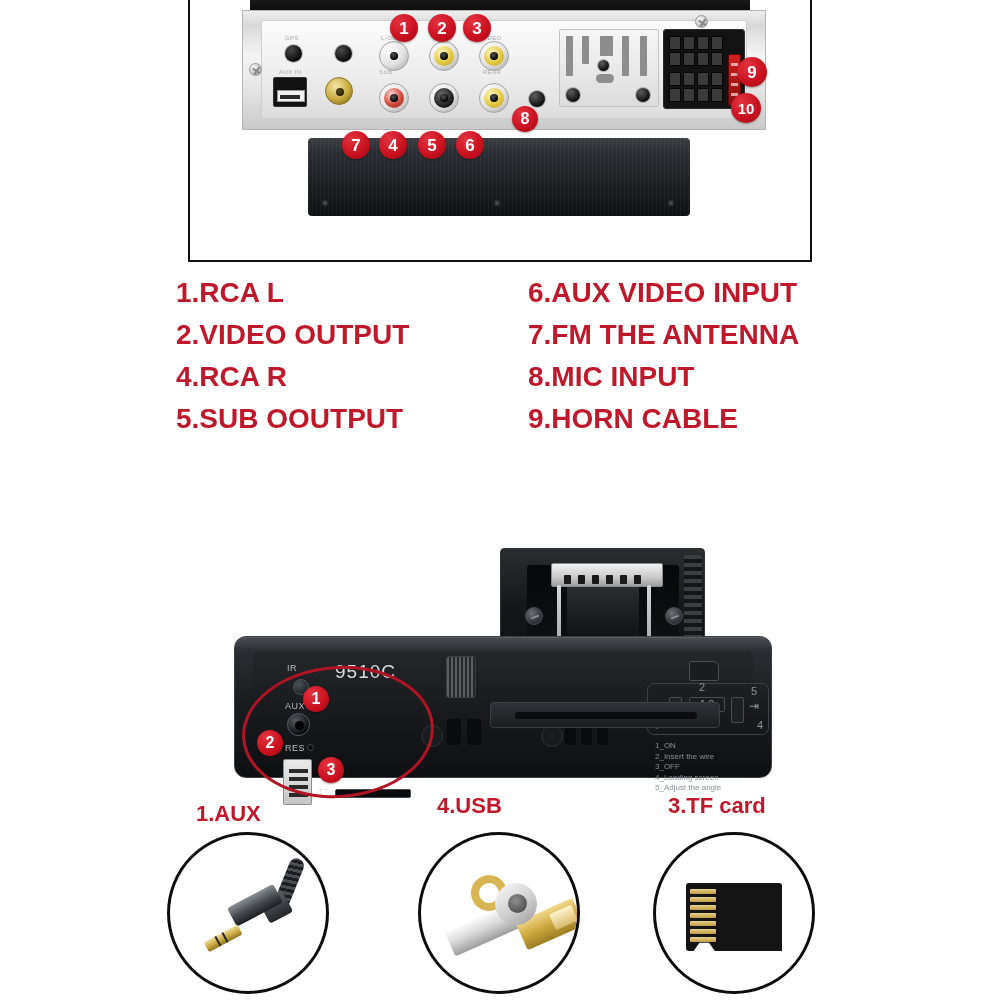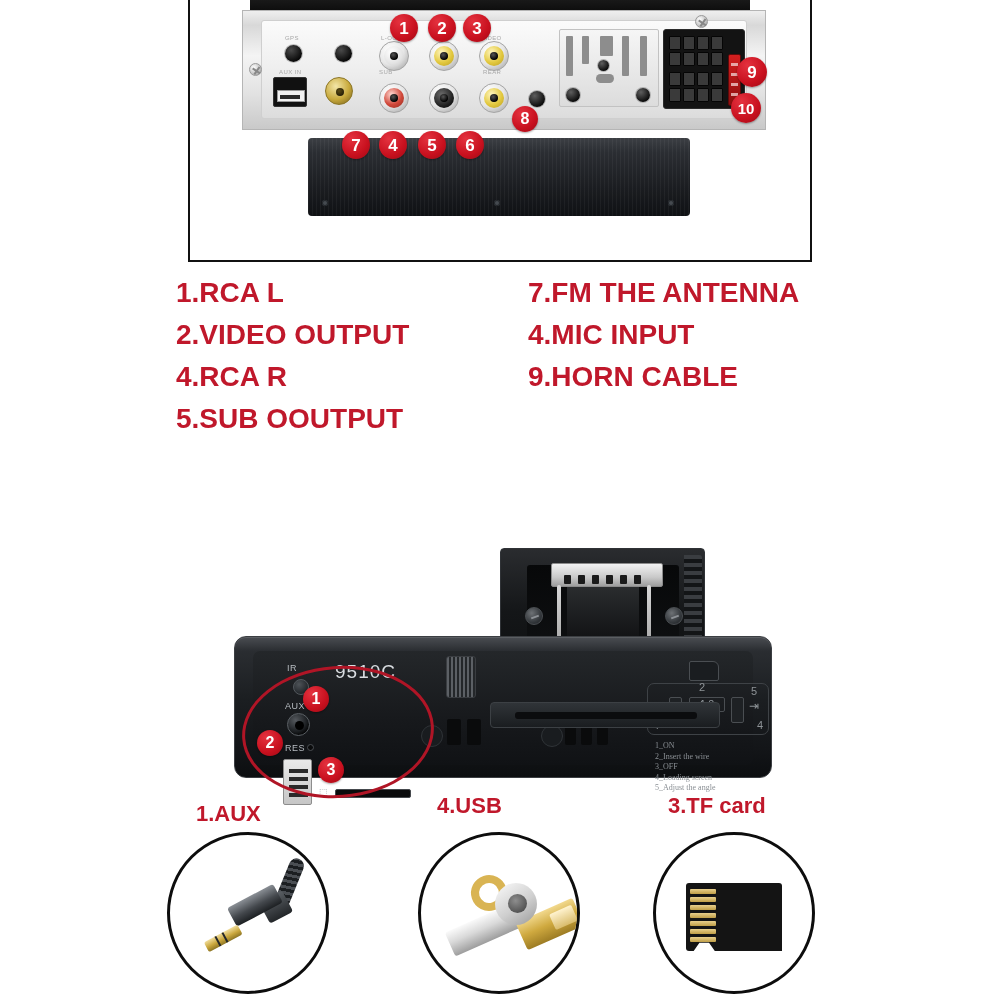--- a/index.html
+++ b/index.html
@@ -270,21 +270,21 @@
     font-family:"Liberation Sans",sans-serif;
   }
   .screen-ico{
     position:absolute;left:50px;top:0px;width:30px;height:20px;
     border:1px solid #4a4e52;border-radius:2px 6px 2px 2px;background:#1a1d20;
   }
   .arrow{position:absolute;color:#8e9397;font-size:12px;font-family:"Liberation Sans",sans-serif;}
   .instr-list{position:absolute;left:16px;top:80px;}
   .instr-list div{
     color:#8a8f94;font-size:8px;line-height:10.5px;white-space:nowrap;
-    font-family:Liberation Serif, serif;
+    font-family:Liberation Sans, sans-serif;
   }
   
   .ellipse{
     position:absolute;left:242px;top:666px;width:192px;height:132px;
     border:3px solid #b01526;border-radius:50%;
     transform:rotate(-4deg);
   }
 
   
   .blabel{
@@ -492,22 +492,23 @@
   <div class="badge b30" style="left:731px;top:93px;font-size:15px;">10</div>
 
   <div class="legend">
     <div class="col left">
       <div class="li">1.RCA L</div>
       <div class="li">2.VIDEO OUTPUT</div>
       <div class="li">4.RCA R</div>
       <div class="li">5.SUB OOUTPUT</div>
     </div>
     <div class="col right">
+      <div class="li">6.AUX VIDEO INPUT</div>
       <div class="li">7.FM THE ANTENNA</div>
-      <div class="li">4.MIC INPUT</div>
+      <div class="li">8.MIC INPUT</div>
       <div class="li">9.HORN CABLE</div>
     </div>
   </div>
 
 
   <div class="dev2">
 
     <div class="cage">
       <div class="cage-well"></div>
       <div class="ribbon-head">

